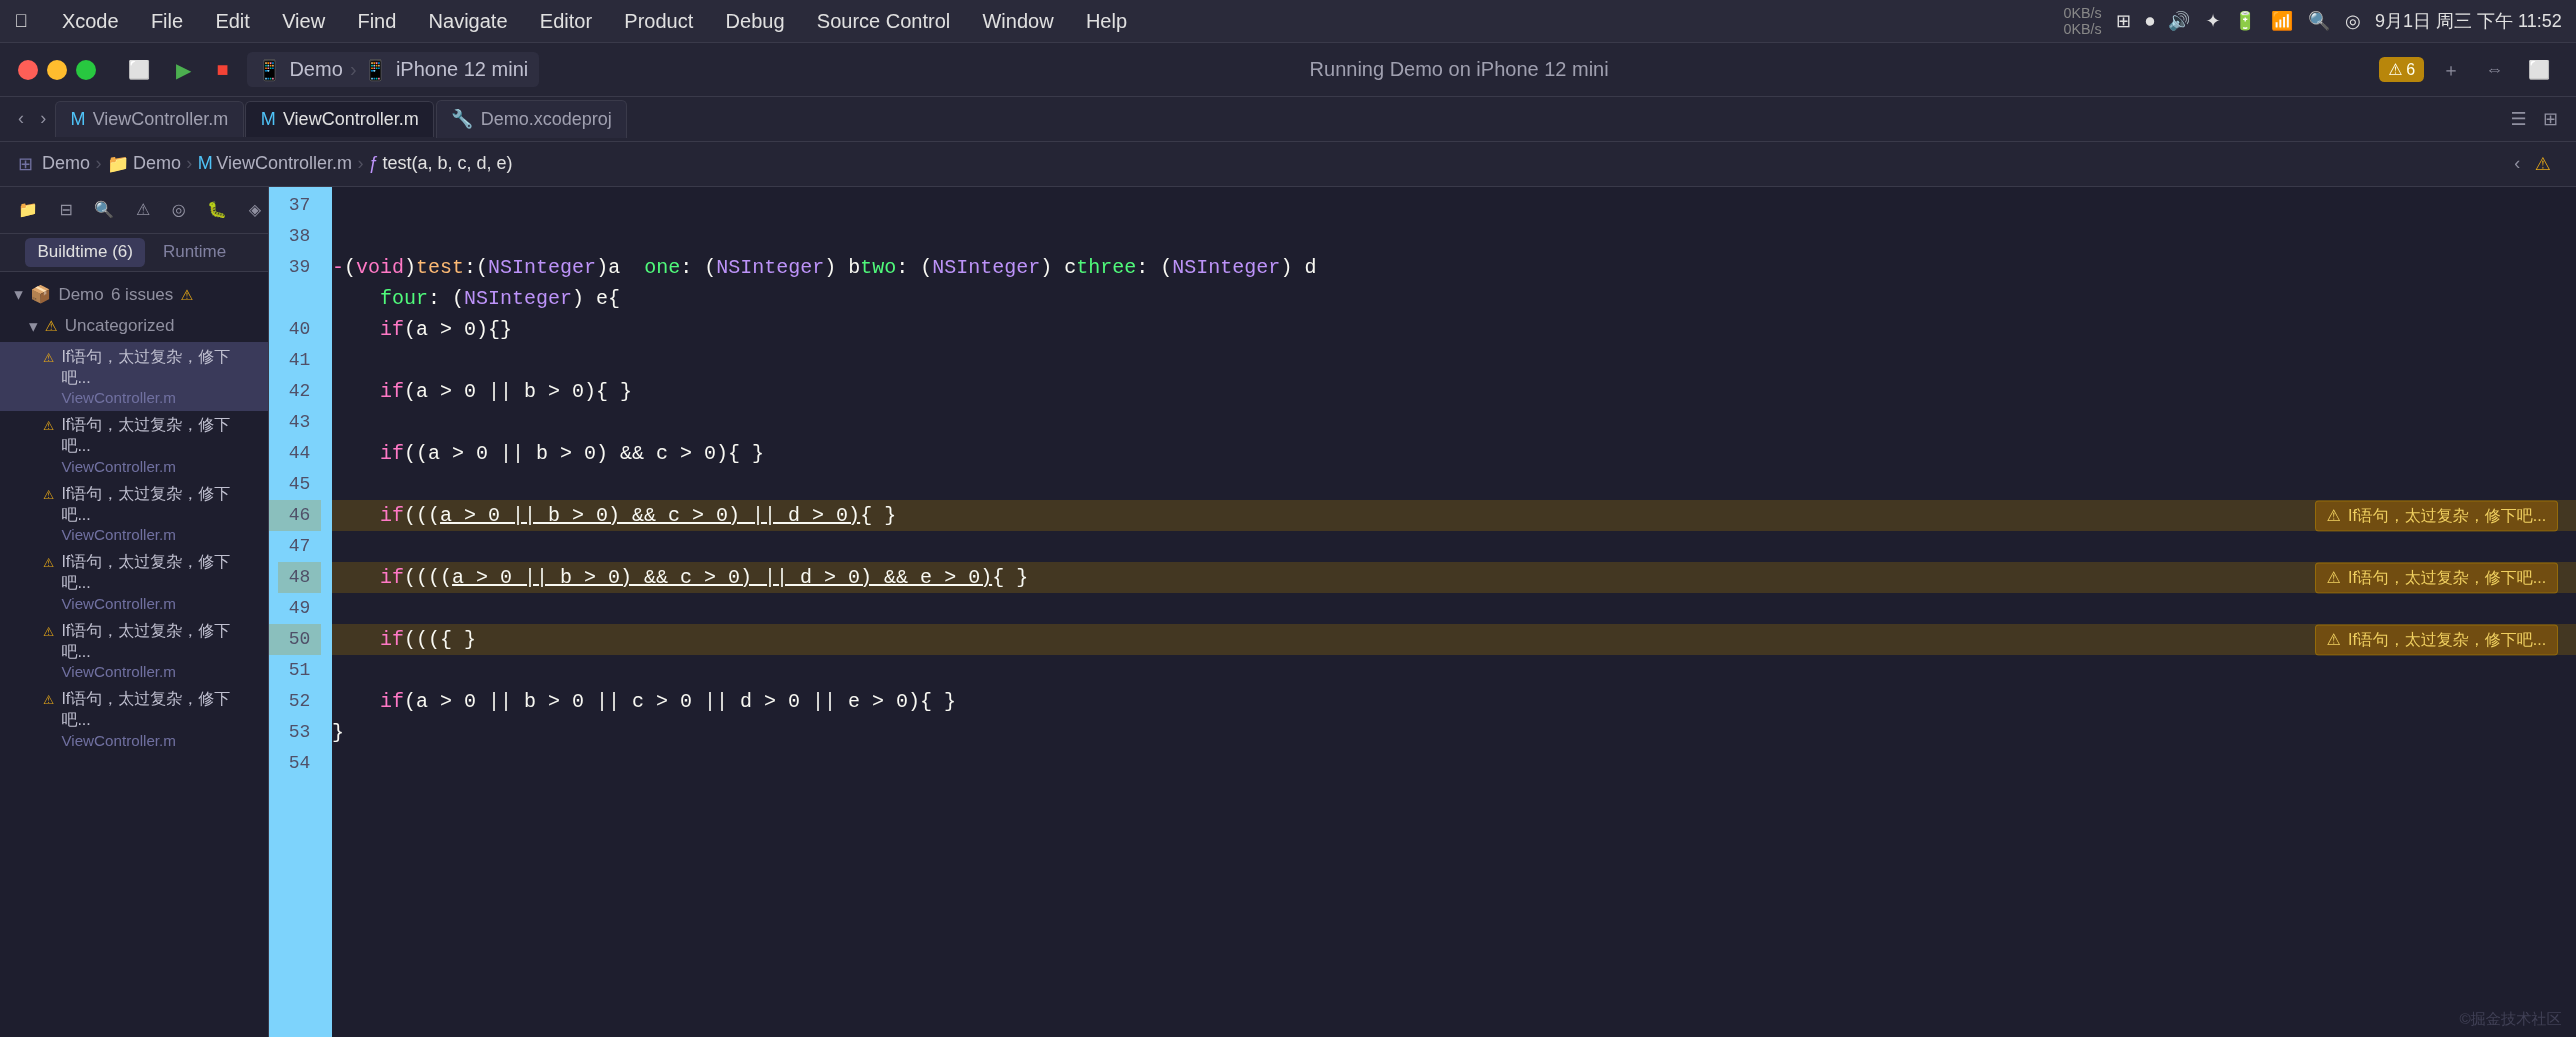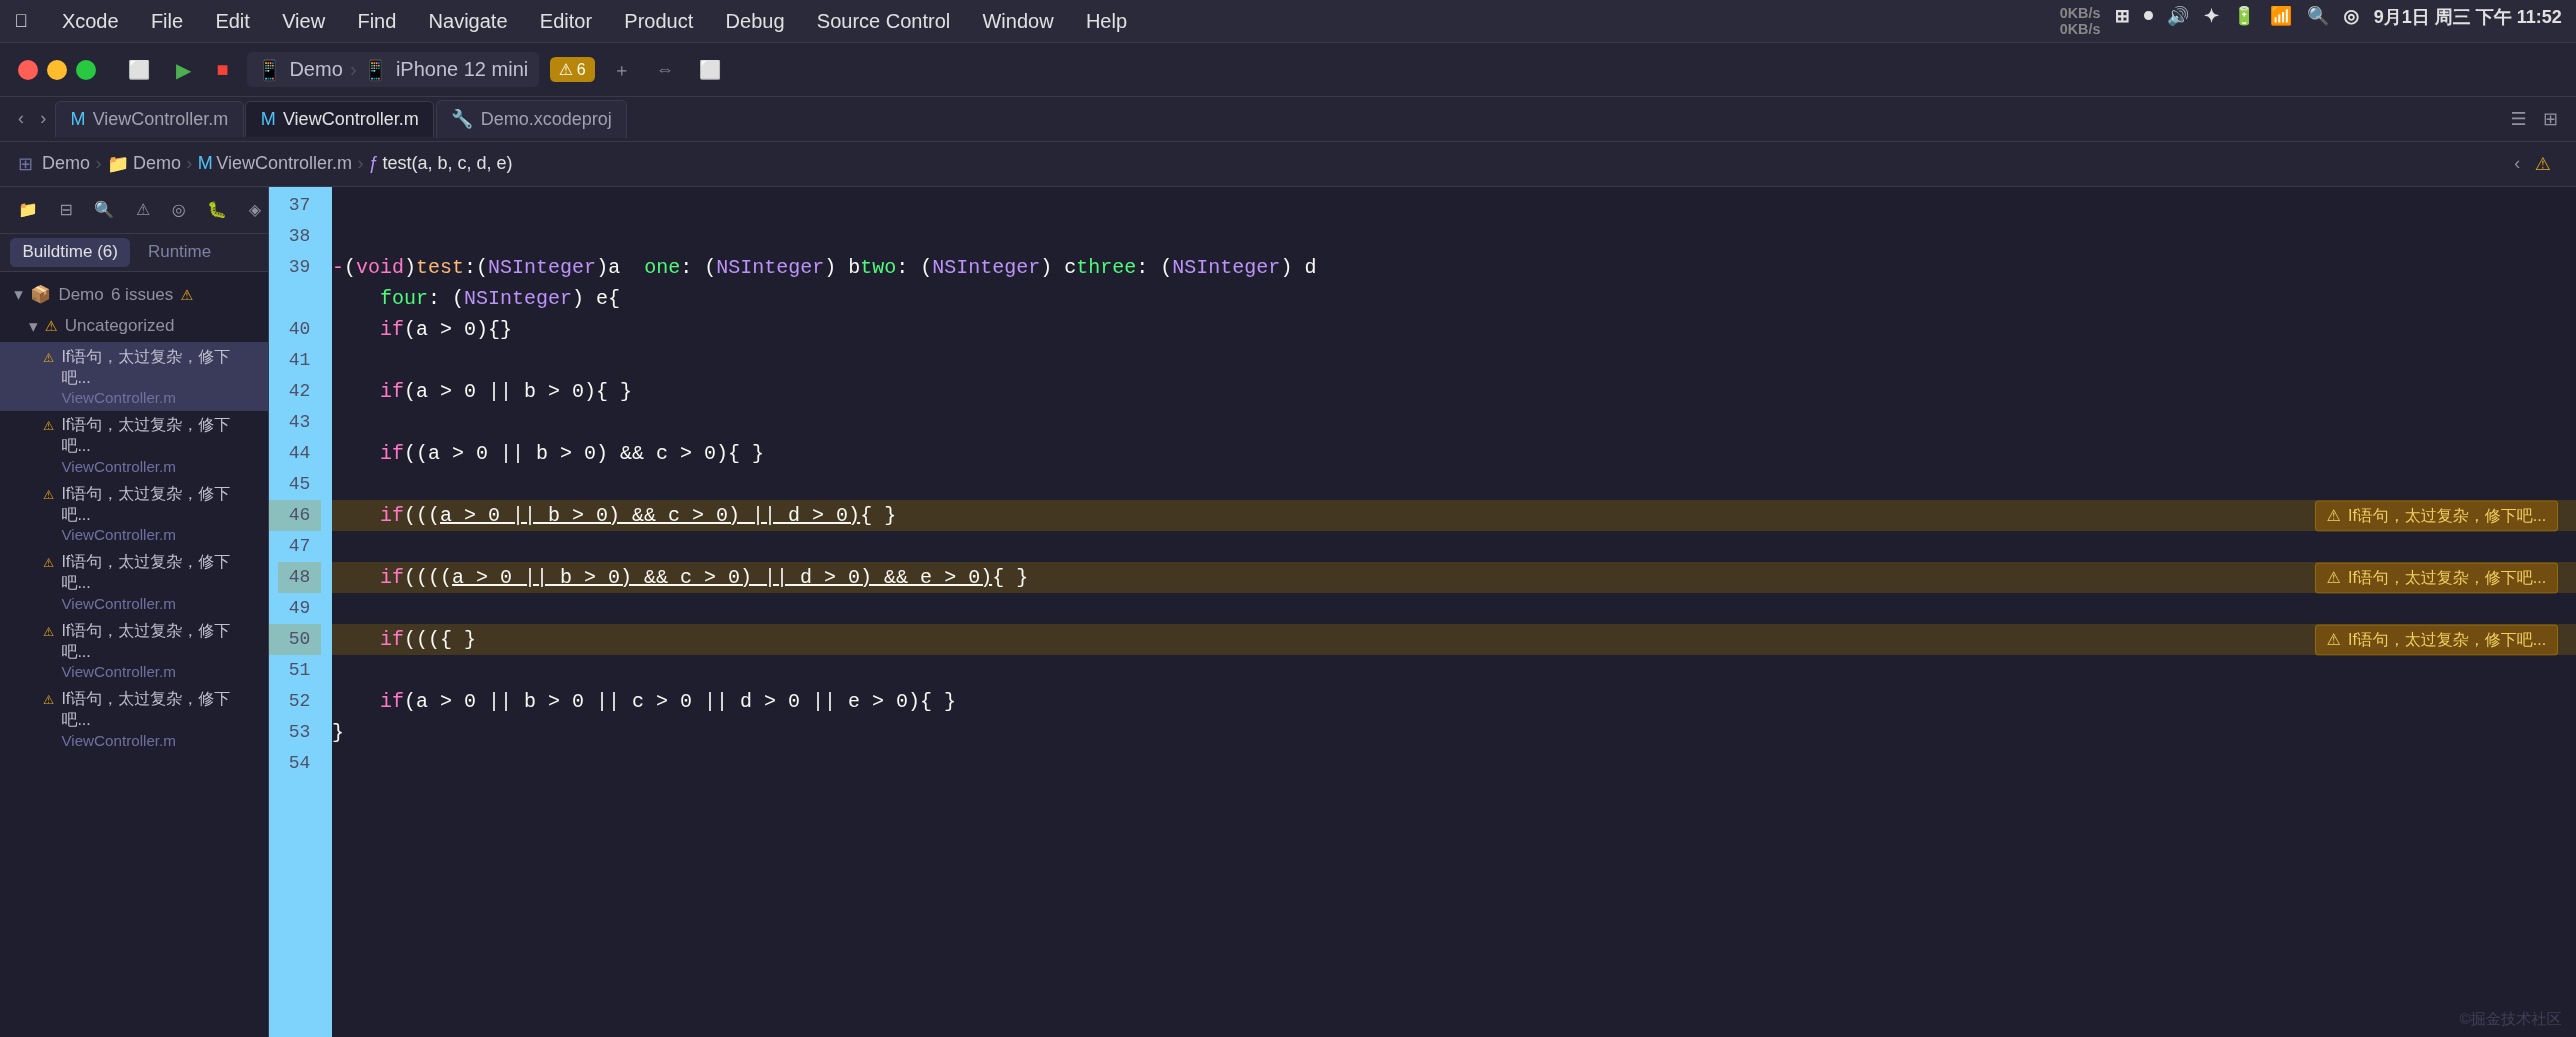--- a/index.html
+++ b/index.html
@@ -30,24 +30,23 @@
       margin-right: 7.2px;
     }
     .menu-bar .menu-item {
       cursor: pointer;
       padding: 1.8px 5.4px;
       border-radius: 3.6px;
     }
     .menu-bar .spacer { flex: 1; }
     .menu-bar .right-items {
       display: flex;
-      align-items: flex-start;
+      align-items: center;
       gap: 14.3px;
       font-size: 18px;
-      font-weight: bold;
     }
 
     
     .toolbar {
       height: 54px;
       background: #252535;
       display: flex;
       align-items: center;
       padding: 0 18px;
       gap: 10.8px;
@@ -178,21 +177,21 @@
       align-items: center;
       padding: 0 10.8px;
       gap: 7.2px;
       border-bottom: 0.9px solid #3a3a4a;
     }
     .sidebar-tab-bar {
       height: 38px;
       background: #252535;
       display: flex;
       align-items: center;
-      padding: 0 10px;
+      padding: 0 25px;
       gap: 5px;
       border-bottom: 0.9px solid #3a3a4a;
     }
     .sidebar-tab {
       padding: 4.5px 12.5px;
       font-size: 17px;
       border-radius: 5.4px;
       cursor: pointer;
       color: #8080a0;
     }
@@ -357,20 +356,21 @@
   <button class="toolbar-btn">⬜</button>
   <button class="toolbar-btn" style="color:#4caf50; font-size:20px;">▶</button>
   <button class="toolbar-btn" style="color:#f44336; font-size:20px;">■</button>
   <div class="device-selector">
     <span>📱</span>
     <span>Demo</span>
     <span style="color:#505060;">›</span>
     <span>📱</span>
     <span>iPhone 12 mini</span>
   </div>
+  <div class="run-status">Running Demo on iPhone 12 mini</div>
   <div class="warning-badge">
     <span>⚠</span>
     <span>6</span>
   </div>
   <div class="toolbar-right">
     <button class="toolbar-btn">＋</button>
     <button class="toolbar-btn">⇔</button>
     <button class="toolbar-btn">⬜</button>
   </div>
 </div>

